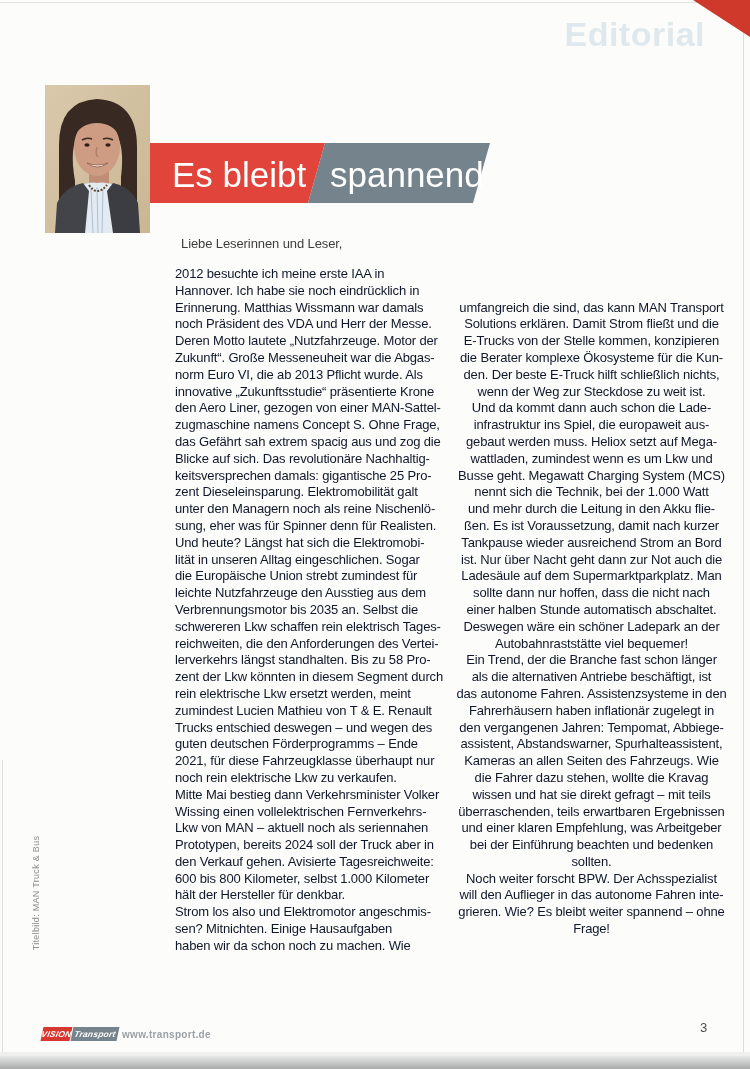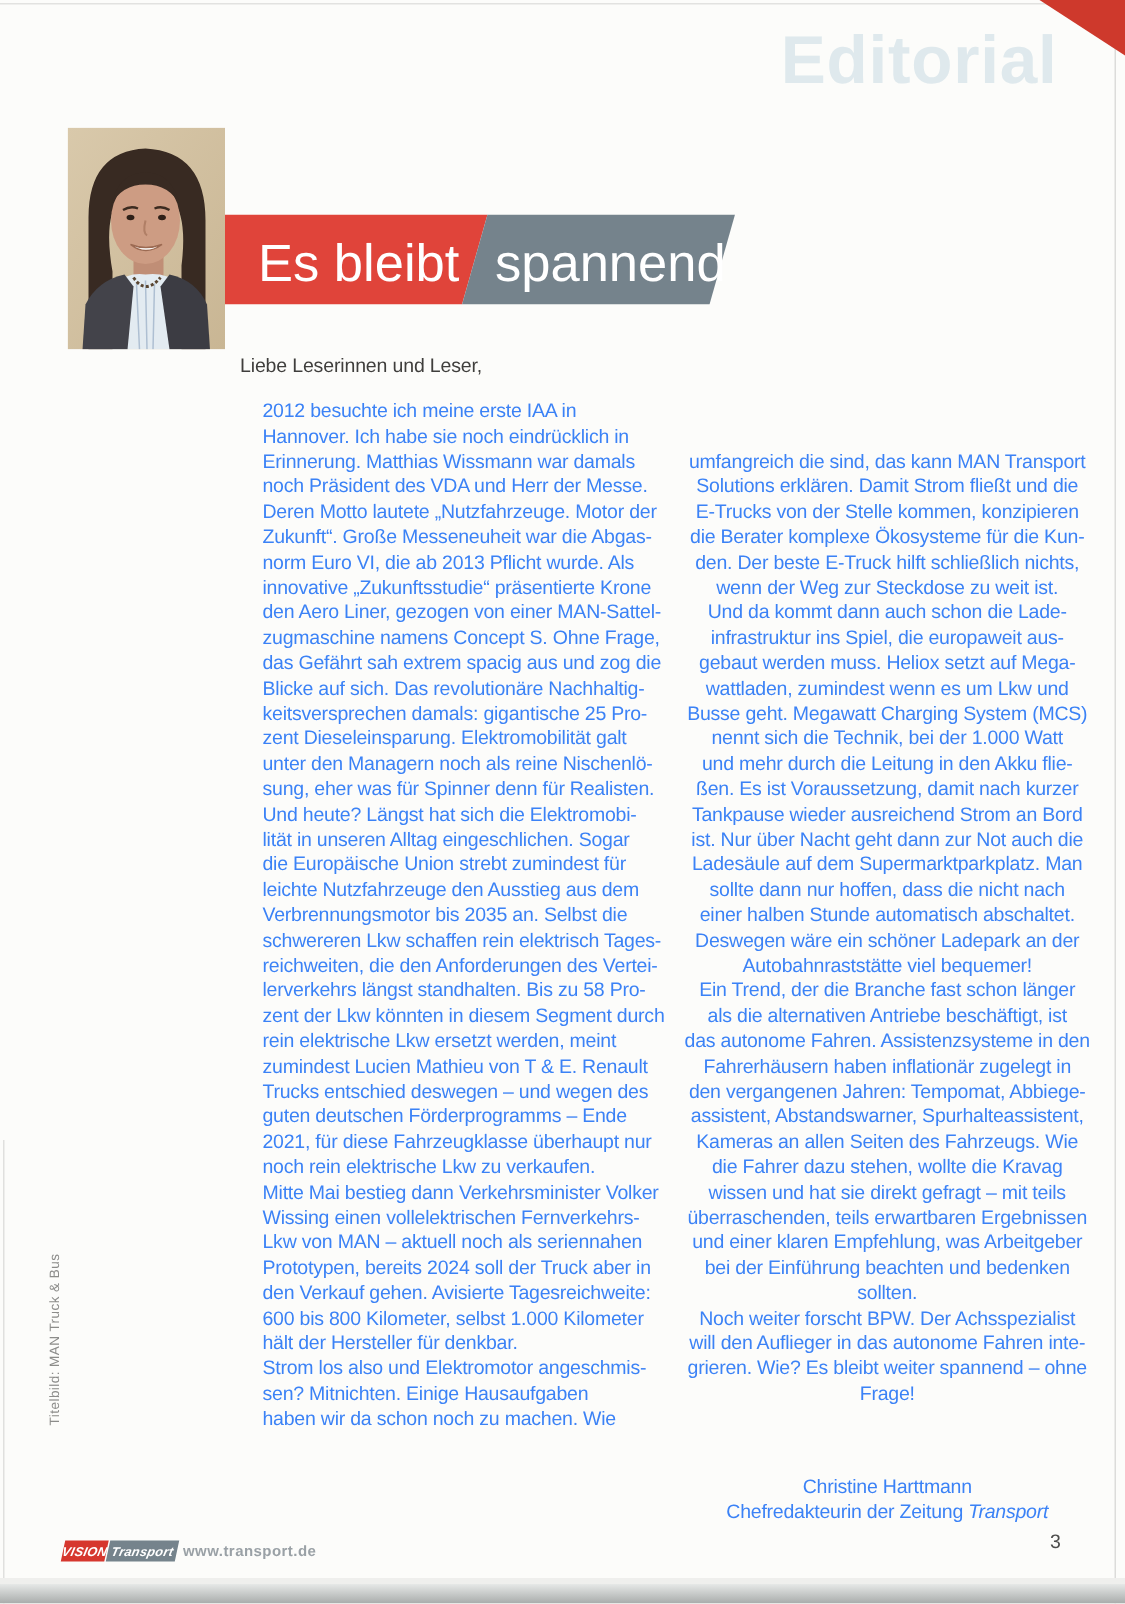--- a/index.html
+++ b/index.html
@@ -12,21 +12,21 @@
   
   .edge-top{position:absolute;top:2px;left:0;width:100%;height:1px;background:#e2e2e0;}
   .edge-right{position:absolute;top:0;right:6px;width:1px;height:100%;background:#dcdcda;}
   .edge-left{position:absolute;top:760px;left:2px;width:1px;height:309px;background:#e0e0de;}
   .edge-bottom{position:absolute;bottom:0;left:0;width:100%;height:13px;
     background:linear-gradient(#e6e8e7,#a8acab);}
   .edge-bottom2{position:absolute;bottom:13px;left:0;width:100%;height:4px;background:#efefed;}
 
   .editorial-title{
     position:absolute;top:17px;right:45px;
-    font-size:45px;font-weight:bold;line-height:1;
+    font-size:34px;font-weight:bold;line-height:1;
     color:#dfe9ed;letter-spacing:0.5px;
   }
   .corner-triangle{
     position:absolute;top:0;right:0;width:0;height:0;
     border-top:37px solid #ce392c;border-left:57px solid transparent;
   }
   .portrait{position:absolute;left:45px;top:85px;width:105px;height:148px;overflow:hidden;}
   .portrait svg{display:block;}
 
   .banner{position:absolute;left:150px;top:143px;width:345px;height:60px;}
@@ -37,26 +37,26 @@
 
   .vertical-caption{
     position:absolute;left:36px;top:893px;width:0;height:0;
     white-space:nowrap;font-size:9px;color:#8c8c8a;letter-spacing:0.3px;
   }
   .vertical-caption span{
     display:inline-block;transform:translate(-50%,-50%) rotate(-90deg);
   }
 
   .greeting{
-    position:absolute;left:160px;top:236px;
+    position:absolute;left:181px;top:236px;
     font-size:13px;color:#3f3e3c;letter-spacing:-0.1px;
   }
   .col{
     position:absolute;top:266px;width:285px;
-    font-size:13px;line-height:16.8px;color:#3b82f6;
+    font-size:13px;line-height:16.8px;color:#0f172a;
     letter-spacing:-0.15px;white-space:pre;
   }
   .col-left{left:175px;}
   .col-right{left:449px;text-align:center;}
   .signature{margin-top:12px;white-space:pre;}
   .signature em{font-style:italic;}
 
   .footer-logo{position:absolute;left:42px;top:1027px;height:14px;display:flex;}
   .logo-box{
     height:14px;display:flex;align-items:center;justify-content:center;
@@ -208,22 +208,20 @@
 die Fahrer dazu stehen, wollte die Kravag
 wissen und hat sie direkt gefragt – mit teils
 überraschenden, teils erwartbaren Ergebnissen
 und einer klaren Empfehlung, was Arbeitgeber
 bei der Einführung beachten und bedenken
 sollten.
 Noch weiter forscht BPW. Der Achsspezialist
 will den Auflieger in das autonome Fahren inte-
 grieren. Wie? Es bleibt weiter spannend – ohne
 Frage!</div>
-    <div class="signature"><span>Christine Harttmann</span><br><span>Chefredakteurin der Zeitung </span><em>Transport</em>
-    </div>
   </div>
 
   <div class="footer-logo">
     <div class="logo-box logo-vision">VISION</div>
     <div class="logo-box logo-transport">Transport</div>
   </div>
   <div class="footer-url">www.transport.de</div>
   <div class="page-number">3</div>
 
 </div>

